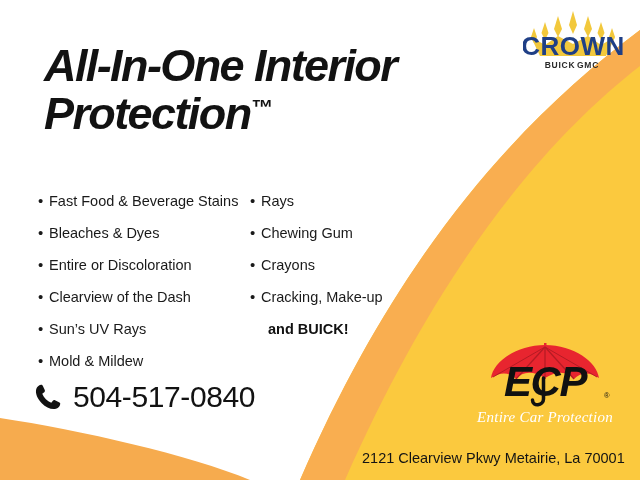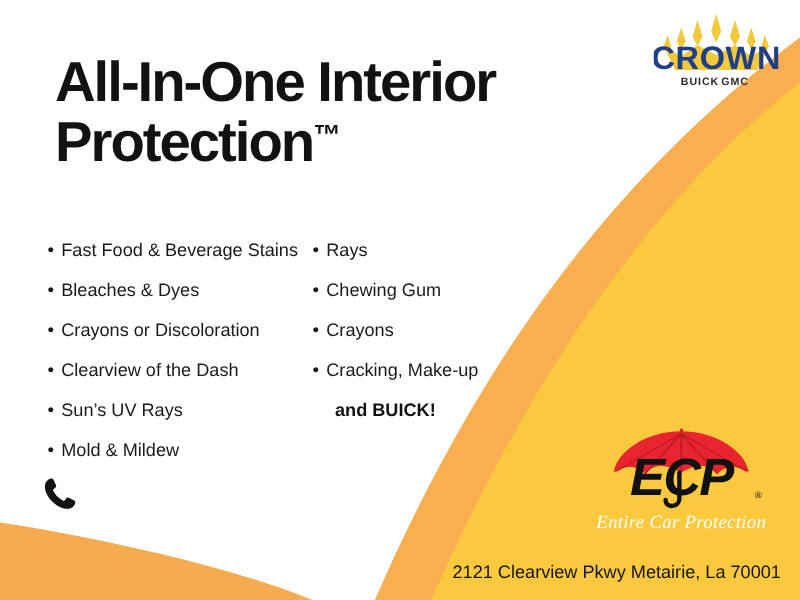--- a/index.html
+++ b/index.html
@@ -40,20 +40,21 @@
     position: absolute;
     left: 44px;
     top: 42px;
     width: 470px;
     z-index: 2;
     color: #121212;
     font-weight: bold;
     font-size: 45px;
     line-height: 1.07;
     letter-spacing: -1.6px;
+    font-style: italic;
   }
   #headline .tm {
     font-size: 22px;
     vertical-align: 14px;
     letter-spacing: 0;
   }
 
   
   .benefit-col {
     position: absolute;
@@ -173,21 +174,21 @@
     <div class="benefit-item">
       <span class="dot">•</span>
       <span class="txt">Fast Food &amp; Beverage Stains</span>
     </div>
     <div class="benefit-item">
       <span class="dot">•</span>
       <span class="txt">Bleaches &amp; Dyes</span>
     </div>
     <div class="benefit-item">
       <span class="dot">•</span>
-      <span class="txt">Crayons or Discoloration</span>
+      <span class="txt">Entire or Discoloration</span>
     </div>
     <div class="benefit-item">
       <span class="dot">•</span>
       <span class="txt">Clearview of the Dash</span>
     </div>
     <div class="benefit-item">
       <span class="dot">•</span>
       <span class="txt">Sun’s UV Rays</span>
     </div>
     <div class="benefit-item">
@@ -219,20 +220,21 @@
   <div id="phone-line">
     <svg id="phone-icon" viewBox="0 0 24 24">
       <path fill="#121212" d="M6.6 2.2 C5.2 2.2 3.2 3.6 2.6 5.6 C1.6 9.1 3.6 13.6 7.0 17.0
                                C10.4 20.4 14.9 22.4 18.4 21.4 C20.4 20.8 21.8 18.8 21.8 17.4
                                C21.8 16.8 21.4 16.4 20.8 16.1 L17.6 14.6
                                C16.9 14.3 16.3 14.5 15.9 15.0 L14.6 16.6
                                C13.0 15.9 11.5 14.9 10.3 13.7 C9.1 12.5 8.1 11.0 7.4 9.4
                                L9.0 8.1 C9.5 7.7 9.7 7.1 9.4 6.4 L7.9 3.2
                                C7.6 2.6 7.2 2.2 6.6 2.2 Z"></path>
     </svg>
+    <span id="phone-number">504-517-0840</span>
   </div>
 
   <svg id="ecp-logo" viewBox="0 0 340 190">
     <g>
       <path d="M170 18 C112 18, 66 52, 62 84 C84 70, 100 74, 112 86
                C126 70, 146 70, 170 84 C194 70, 214 70, 228 86
                C240 74, 256 70, 278 84 C274 52, 228 18, 170 18 Z" fill="#E8252F"></path>
       <path d="M168 14 h5 v14 h-5 z" fill="#E8252F"></path>
       <path d="M170 22 L112 86" stroke="#B51B24" stroke-width="2.5" fill="none"></path>
       <path d="M170 22 L228 86" stroke="#B51B24" stroke-width="2.5" fill="none"></path>

